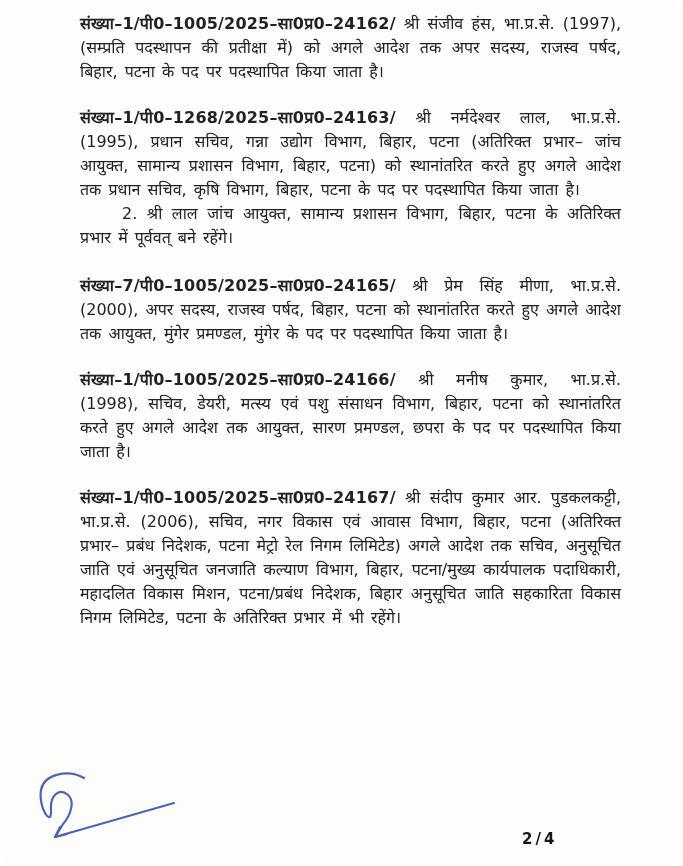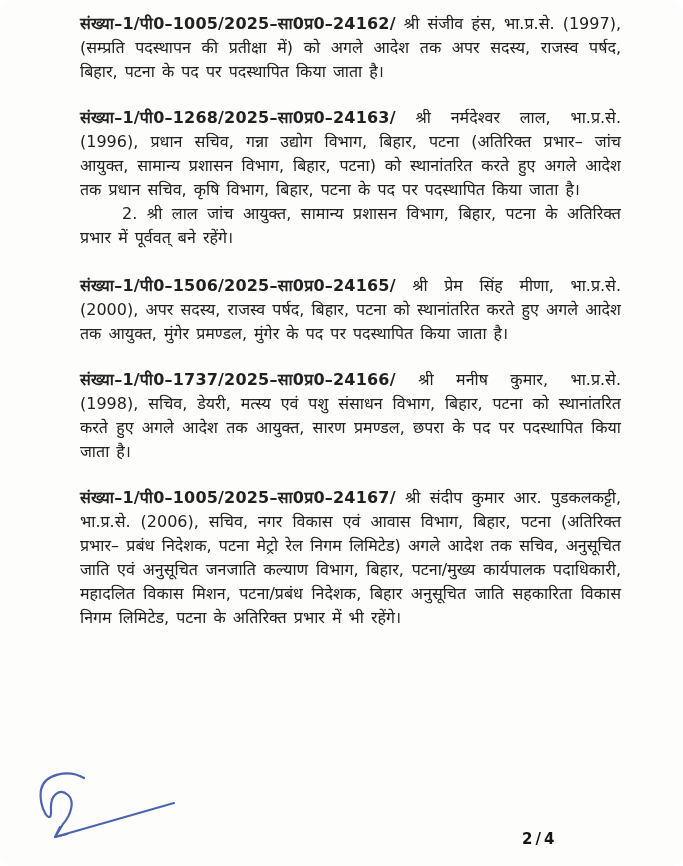--- a/index.html
+++ b/index.html
@@ -35,28 +35,28 @@
 </style>
 </head>
 <body>
 
 <div class="sheet">
 
   <div class="content">
 
     <p class="para"><strong class="ref">संख्या–1/पी0–1005/2025–सा0प्र0–24162/</strong> <span>श्री संजीव हंस, भा.प्र.से. (1997), (सम्प्रति पदस्थापन की प्रतीक्षा में) को अगले आदेश तक अपर सदस्य, राजस्व पर्षद, बिहार, पटना के पद पर पदस्थापित किया जाता है।</span></p>
 
-    <p class="para no-gap"><strong class="ref">संख्या–1/पी0–1268/2025–सा0प्र0–24163/</strong> <span>श्री नर्मदेश्वर लाल, भा.प्र.से. (1996), प्रधान सचिव, गन्ना उद्योग विभाग, बिहार, पटना (अतिरिक्त प्रभार– जांच आयुक्त, सामान्य प्रशासन विभाग, बिहार, पटना) को स्थानांतरित करते हुए अगले आदेश तक प्रधान सचिव, कृषि विभाग, बिहार, पटना के पद पर पदस्थापित किया जाता है।</span></p>
+    <p class="para no-gap"><strong class="ref">संख्या–1/पी0–1268/2025–सा0प्र0–24163/</strong> <span>श्री नर्मदेश्वर लाल, भा.प्र.से. (1995), प्रधान सचिव, गन्ना उद्योग विभाग, बिहार, पटना (अतिरिक्त प्रभार– जांच आयुक्त, सामान्य प्रशासन विभाग, बिहार, पटना) को स्थानांतरित करते हुए अगले आदेश तक प्रधान सचिव, कृषि विभाग, बिहार, पटना के पद पर पदस्थापित किया जाता है।</span></p>
 
     <p class="para sub"><span>2. श्री लाल जांच आयुक्त, सामान्य प्रशासन विभाग, बिहार, पटना के अतिरिक्त प्रभार में पूर्ववत् बने रहेंगे।</span></p>
 
 
-    <p class="para"><strong class="ref">संख्या–1/पी0–1506/2025–सा0प्र0–24165/</strong> <span>श्री प्रेम सिंह मीणा, भा.प्र.से. (2000), अपर सदस्य, राजस्व पर्षद, बिहार, पटना को स्थानांतरित करते हुए अगले आदेश तक आयुक्त, मुंगेर प्रमण्डल, मुंगेर के पद पर पदस्थापित किया जाता है।</span></p>
+    <p class="para"><strong class="ref">संख्या–7/पी0–1005/2025–सा0प्र0–24165/</strong> <span>श्री प्रेम सिंह मीणा, भा.प्र.से. (2000), अपर सदस्य, राजस्व पर्षद, बिहार, पटना को स्थानांतरित करते हुए अगले आदेश तक आयुक्त, मुंगेर प्रमण्डल, मुंगेर के पद पर पदस्थापित किया जाता है।</span></p>
 
-    <p class="para"><strong class="ref">संख्या–1/पी0–1737/2025–सा0प्र0–24166/</strong> <span>श्री मनीष कुमार, भा.प्र.से. (1998), सचिव, डेयरी, मत्स्य एवं पशु संसाधन विभाग, बिहार, पटना को स्थानांतरित करते हुए अगले आदेश तक आयुक्त, सारण प्रमण्डल, छपरा के पद पर पदस्थापित किया जाता है।</span></p>
+    <p class="para"><strong class="ref">संख्या–1/पी0–1005/2025–सा0प्र0–24166/</strong> <span>श्री मनीष कुमार, भा.प्र.से. (1998), सचिव, डेयरी, मत्स्य एवं पशु संसाधन विभाग, बिहार, पटना को स्थानांतरित करते हुए अगले आदेश तक आयुक्त, सारण प्रमण्डल, छपरा के पद पर पदस्थापित किया जाता है।</span></p>
 
     <p class="para"><strong class="ref">संख्या–1/पी0–1005/2025–सा0प्र0–24167/</strong> <span>श्री संदीप कुमार आर. पुडकलकट्टी, भा.प्र.से. (2006), सचिव, नगर विकास एवं आवास विभाग, बिहार, पटना (अतिरिक्त प्रभार– प्रबंध निदेशक, पटना मेट्रो रेल निगम लिमिटेड) अगले आदेश तक सचिव, अनुसूचित जाति एवं अनुसूचित जनजाति कल्याण विभाग, बिहार, पटना/मुख्य कार्यपालक पदाधिकारी, महादलित विकास मिशन, पटना/प्रबंध निदेशक, बिहार अनुसूचित जाति सहकारिता विकास निगम लिमिटेड, पटना के अतिरिक्त प्रभार में भी रहेंगे।</span></p>
 
 
   </div>
 
   <svg class="signature" viewBox="0 0 164 76" xmlns="http://www.w3.org/2000/svg">
     <g fill="none" stroke="#3f58ab" stroke-width="2.2" stroke-linecap="round" stroke-linejoin="round" opacity="0.92">
       <path d="M60,6 C44,-3 20,2 17,18 C14,36 28,56 27,38 C26,22 36,16 44,23 C51,29 47,43 39,52 L33,62"></path>
       <path d="M31,65 L150,31"></path>

